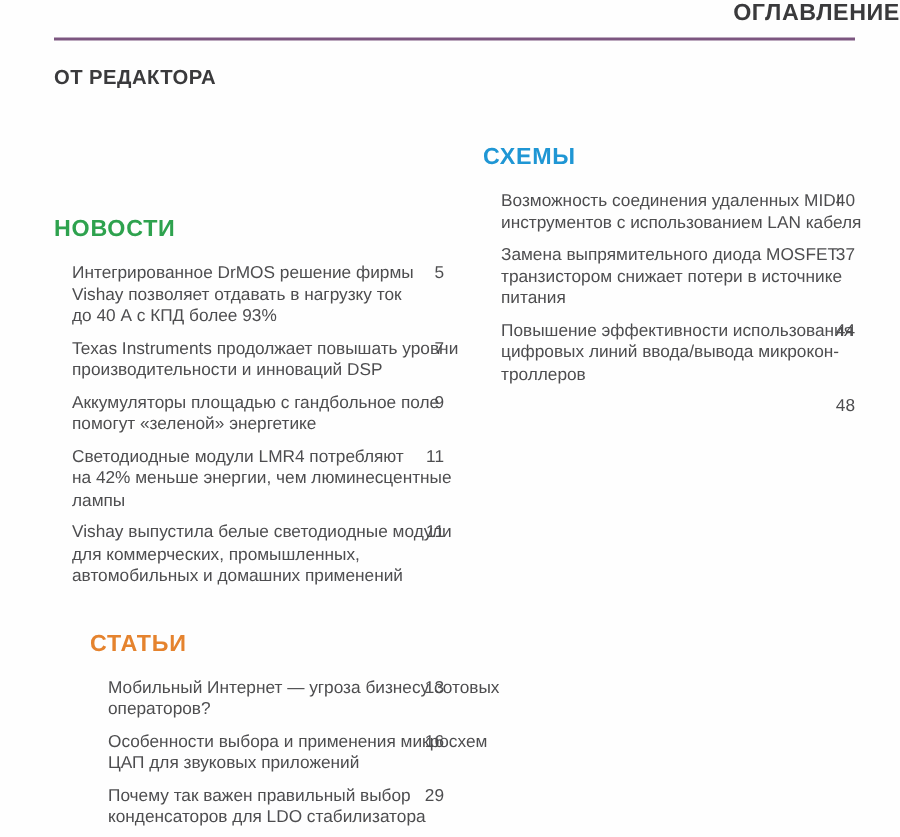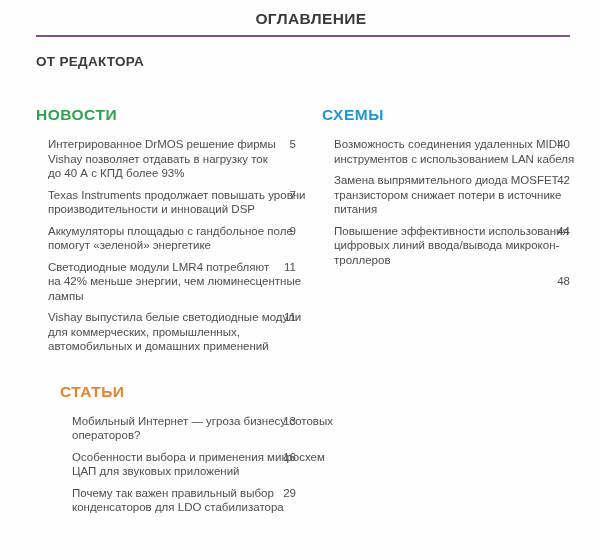--- a/index.html
+++ b/index.html
@@ -11,22 +11,21 @@
     position: relative;
     width: 600px;
     height: 558px;
     background: #fefefe;
     font-family: "Liberation Sans", sans-serif;
     color: var(--body_text, #4d4d4f);
     overflow: hidden;
     box-sizing: border-box;
   }
   .page-title {
-    padding-top: 10px;
-    text-align: center;
+    text-align: right;
     font-size: 15.5px;
     font-weight: bold;
     letter-spacing: 0.4px;
     color: var(--heading_text, #3a3a3c);
     margin-left: 22px;
   }
   .title-divider {
     height: 2px;
     background: var(--divider_purple, #7c5680);
     margin: 7px 30px 0 36px;
@@ -46,21 +45,21 @@
   .col-left  { width: 260px; flex: 0 0 260px; }
   .col-right { width: 248px; flex: 0 0 248px; }
 
   .section-heading {
     font-size: 15.5px;
     font-weight: bold;
     letter-spacing: 0.5px;
     line-height: 18px;
     margin: 0 0 13px 0;
   }
-  .section-news     .section-heading { color: var(--news_green, #2ea24e); }
+  .section-news     .section-heading { color: var(--news_green, #2ea24e); margin-top: 48px; }
   .section-schemes  .section-heading { color: var(--schemes_blue, #1f96d4); }
   .section-articles .section-heading { color: var(--articles_orange, #e5832e); }
   .section-articles { margin-top: 29px; margin-left: 24px; }
 
   .entries { }
   .entry {
     position: relative;
     padding-left: 12px;
     padding-right: 32px;
     margin-bottom: 7px;
@@ -172,21 +171,21 @@
             <div class="entry">
               <span class="entry-title">Возможность соединения удаленных MIDI
 инструментов с использованием LAN кабеля</span>
               <span class="entry-page">40</span>
             </div>
 
             <div class="entry">
               <span class="entry-title">Замена выпрямительного диода MOSFET
 транзистором снижает потери в источнике
 питания</span>
-              <span class="entry-page">42</span>
+              <span class="entry-page">37</span>
             </div>
 
             <div class="entry">
               <span class="entry-title">Повышение эффективности использования
 цифровых линий ввода/вывода микрокон-
 троллеров</span>
               <span class="entry-page">44</span>
             </div>
 
             <div class="entry">

